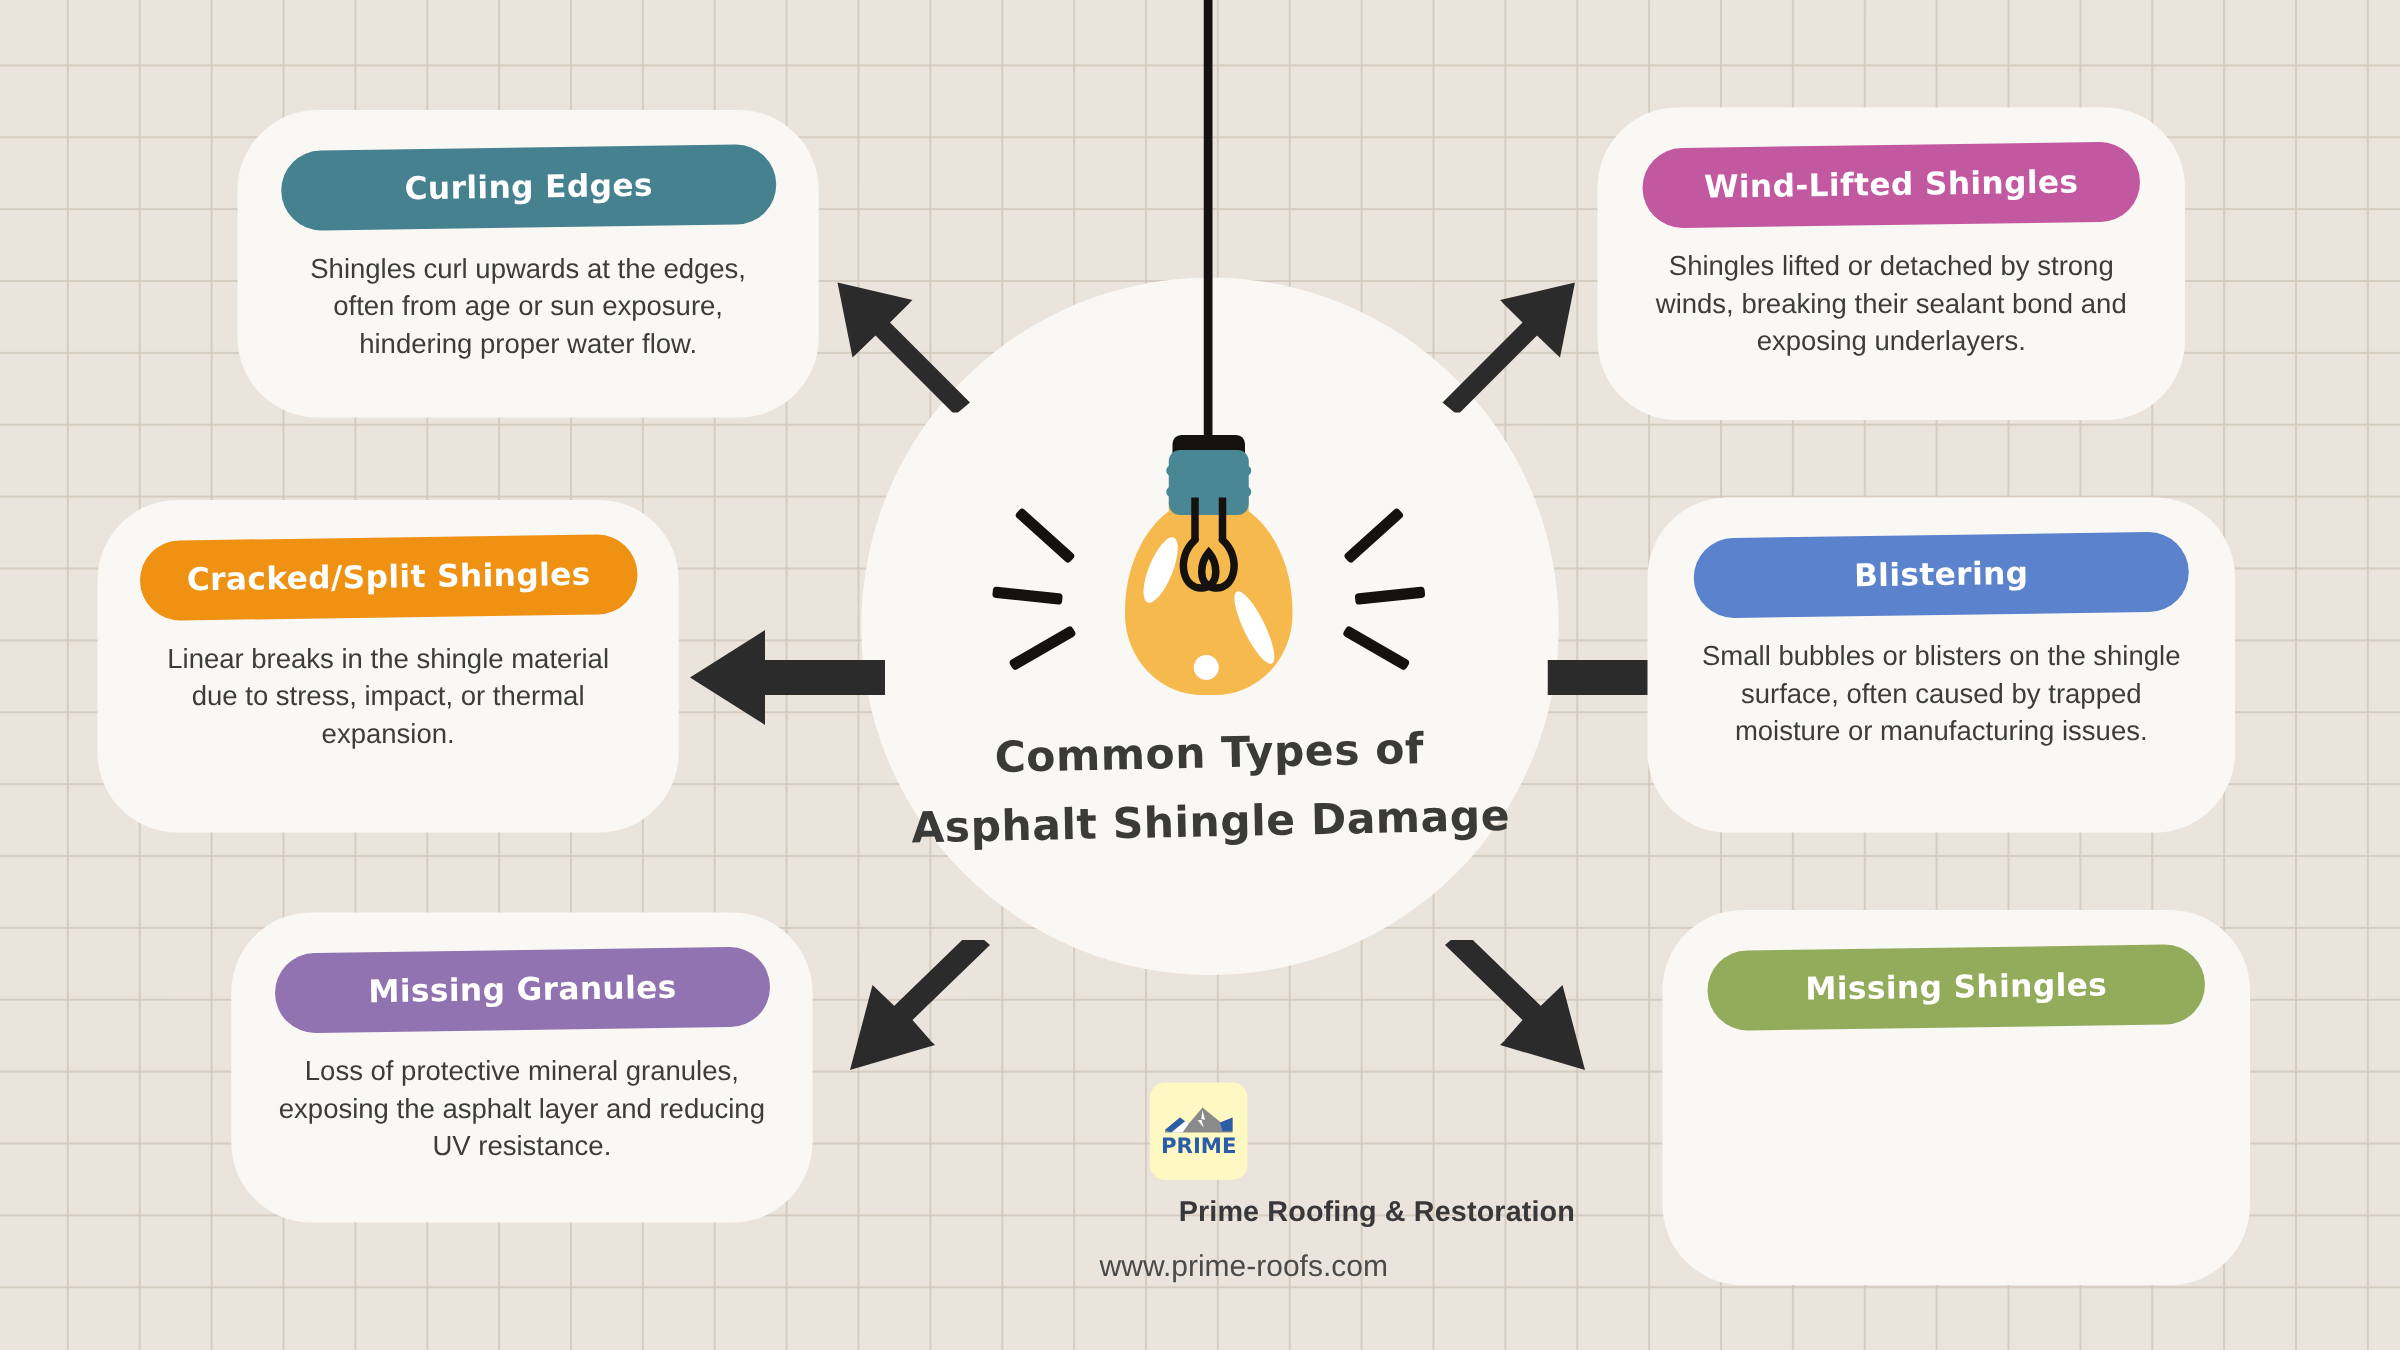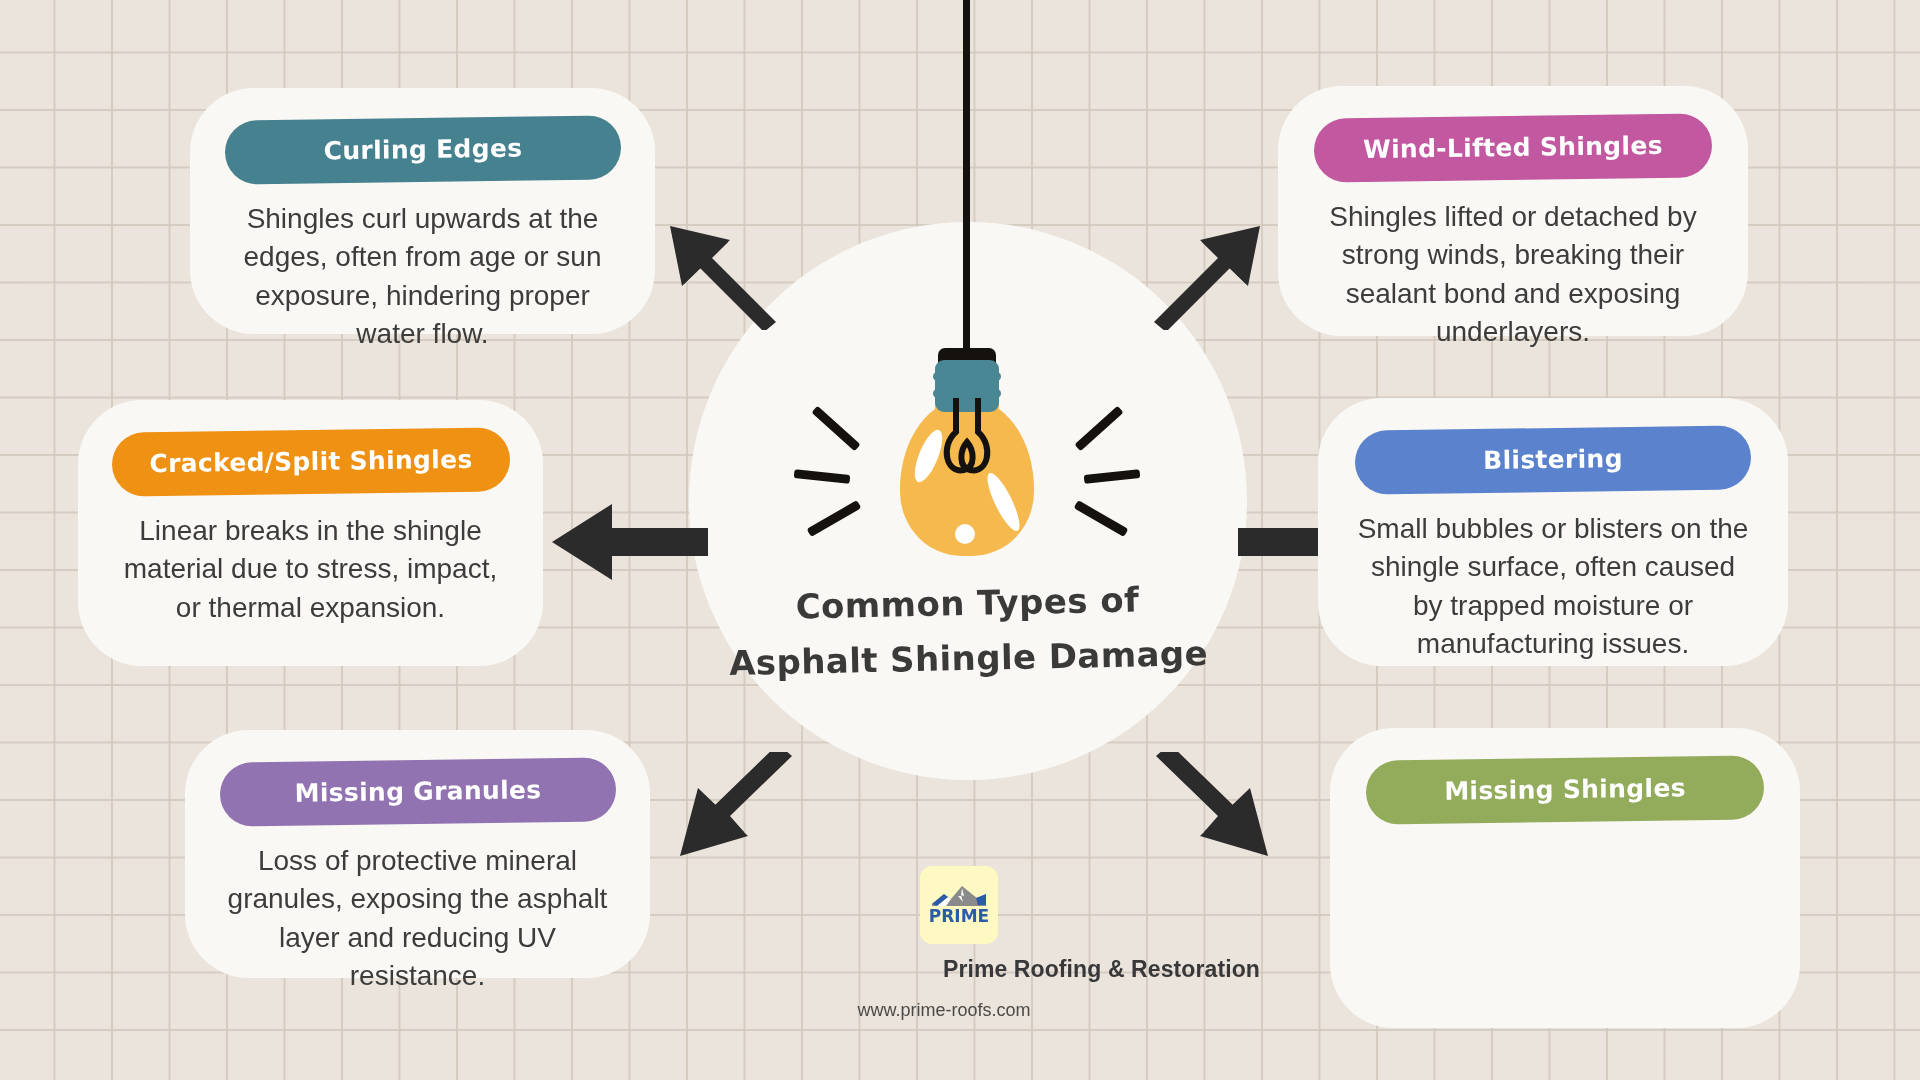--- a/index.html
+++ b/index.html
@@ -81,21 +81,21 @@
   }
   .chip{
     display:block;border-radius:40px;color:#FFFFFF;text-align:center;
     font-family:"DejaVu Sans", sans-serif;font-weight:bold;
     font-size:25px;letter-spacing:.3px;
     padding:17px 10px 18px;
     transform:rotate(-.8deg);
   }
   .desc{
     text-align:center;color:#3C3C3A;
-    font-size:28px;line-height:1.37;margin-top:18px;
+    font-size:22px;line-height:1.37;margin-top:18px;
     padding:0 10px;
   }
 
   #card-curling{left:190px;top:88px;width:465px;height:246px;}
   #card-cracked{left:78px;top:400px;width:465px;height:266px;}
   #card-granules{left:185px;top:730px;width:465px;height:248px;}
   #card-wind{left:1278px;top:86px;width:470px;height:250px;}
   #card-blistering{left:1318px;top:398px;width:470px;height:268px;}
   #card-missing{left:1330px;top:728px;width:470px;height:300px;}
 
@@ -113,22 +113,22 @@
   .logo-box{
     position:absolute;left:920px;top:866px;width:78px;height:78px;
     background:#fef9c3;border-radius:12px;
     display:flex;align-items:center;justify-content:center;
   }
   .brand{
     position:absolute;left:660px;top:956px;width:600px;text-align:right;
     color:#38383A;font-weight:bold;font-size:23px;letter-spacing:.1px;
   }
   .site{
-    position:absolute;left:644px;top:1000px;width:600px;text-align:center;
-    color:#4A4A48;font-size:18px;
+    position:absolute;left:695px;top:1000px;width:600px;text-align:center;
+    color:#4A4A48;font-size:24px;
   }
 </style>
 </head>
 <body>
 
 <div class="stage">
 
   <div class="center-circle"></div>
 
   <div class="cord"></div>

